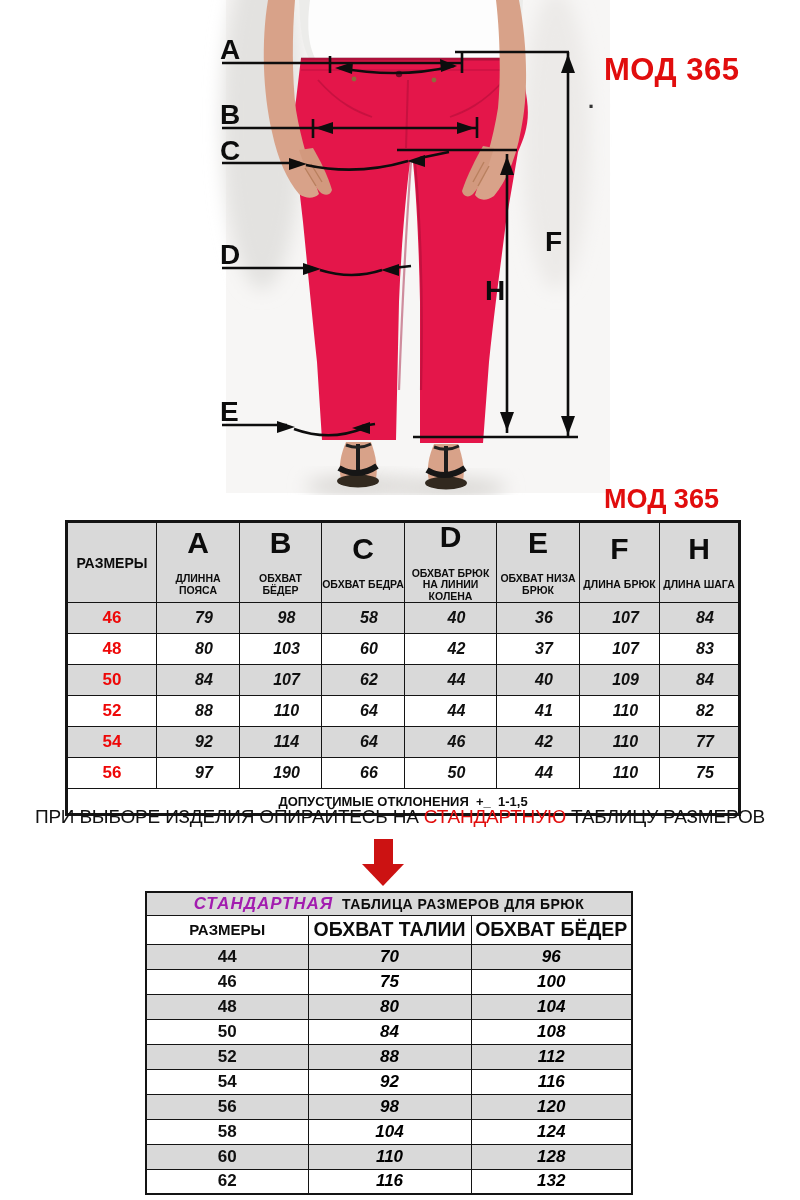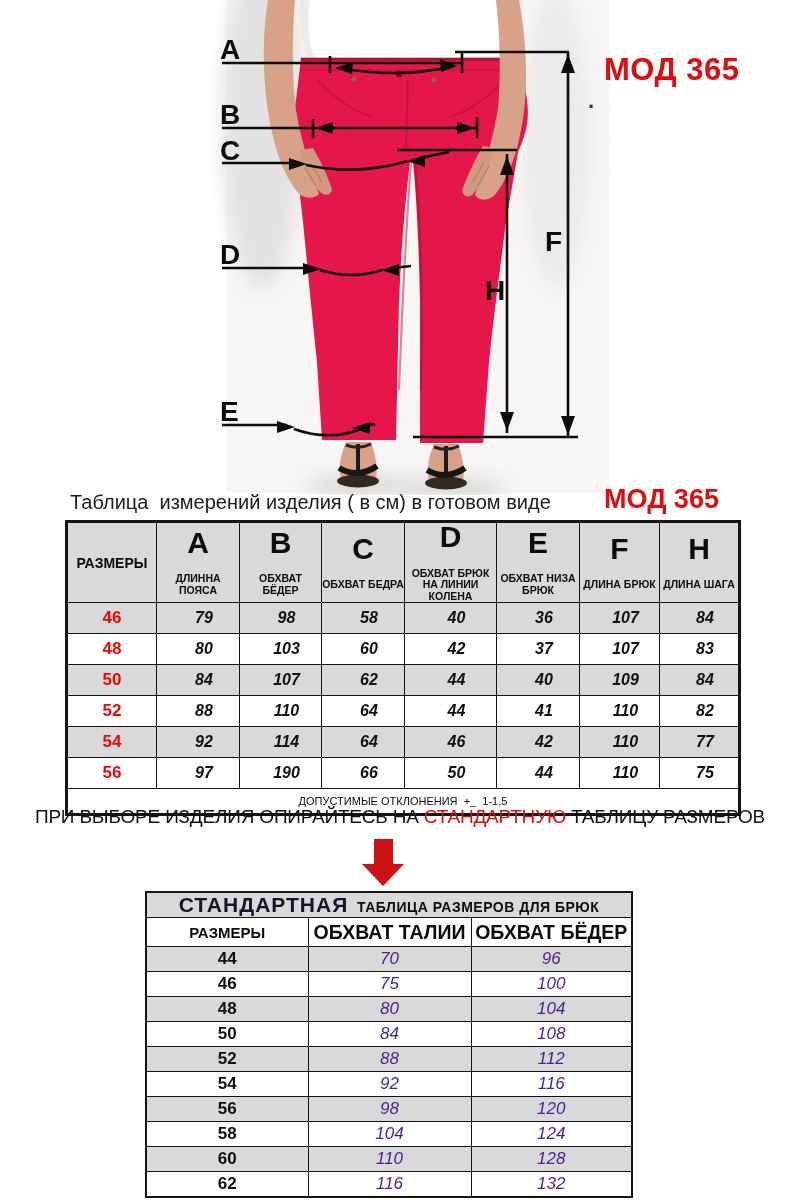--- a/index.html
+++ b/index.html
@@ -35,49 +35,49 @@
   }
   .mtable td { border:1.5px solid #141414; text-align:center; vertical-align:middle; overflow:hidden; }
   .mtable .hdr { height:62px; background:#d9d9d9; }
   .mtable .hdr .letter { font-size:30px; font-weight:bold; line-height:0.95; color:#0c0c0c; }
   .mtable .hdr .cname  { font-size:10.5px; font-weight:bold; line-height:1.1; color:#0c0c0c; margin-top:16px; }
   .mtable .sizes-hdr { font-size:14px; font-weight:bold; color:#0c0c0c; }
   .mtable .drow { height:31px; }
   .mtable .drow.alt { background:#d9d9d9; }
   .mtable .size { color:#ee0808; font-weight:bold; font-size:17px; }
   .mtable .val  { color:#101010; font-weight:bold; font-style:italic; font-size:16px;padding-left:12px; }
-  .mtable .foot { height:26px; font-size:11px; font-weight:normal; color:#0c0c0c; white-space:pre; background:#fff; }
+  .mtable .foot { height:26px; font-size:13px; font-weight:bold; color:#0c0c0c; white-space:pre; background:#fff; }
 
   
   .note {
     position:absolute; left:0; top:806px; width:800px; text-align:center;
     font-size:19px; font-weight:normal; letter-spacing:-0.2px; color:#121212; white-space:pre;
   }
   .note .hl { color:#e10d0d; }
   .arrow-shaft { position:absolute; left:374px; top:839px; width:19px; height:26px; background:#cc1212; }
   .arrow-head  { position:absolute; left:362px; top:864px; width:0; height:0;
     border-left:21.5px solid transparent; border-right:21.5px solid transparent;
     border-top:22px solid #cc1212; }
 
   
   .stable {
     position:absolute; left:145px; top:891px; width:486px;
     border:2.5px solid #141414;
   }
   .stable td { border:1.5px solid #141414; text-align:center; vertical-align:middle; }
   .stable .title-row { height:23px; background:#d9d9d9; }
-  .stable .title-hl { color:#0f172a; font-weight:bold; font-size:21px; letter-spacing:1px; }
+  .stable .title-hl { color:#a21caf; font-weight:bold; font-size:17px; letter-spacing:1px;font-style:italic; }
   .stable .title-rest { color:#0c0c0c; font-weight:bold; font-size:14px; letter-spacing:0.5px; }
   .stable .hdr2 { height:29px; background:#fff; font-weight:bold; color:#0c0c0c; }
   .stable .hdr2 .small { font-size:15px; }
   .stable .hdr2 .big { font-size:19.5px; }
   .stable .drow { height:25px; }
   .stable .drow.alt { background:#d9d9d9; }
   .stable .ssize { font-weight:bold; font-size:17px; color:#101010; }
-  .stable .sval  { font-weight:normal; font-style:italic; font-size:17px; color:#4c1d95; }
+  .stable .sval  { font-weight:bold; font-style:italic; font-size:17px; color:#000000; }
 </style>
 </head>
 <body>
 
 <div class="page">
 
   <div class="photo">
     <svg width="800" height="495" viewBox="0 0 800 495">
       <defs>
         <filter id="soft" x="-50%" y="-50%" width="200%" height="200%">
@@ -196,21 +196,20 @@
     <span class="dim-label" style="left:220px; top:241px;">D</span>
     <span class="dim-label" style="left:220px; top:398px;">E</span>
     <span class="dim-label" style="left:545px; top:228px;">F</span>
     <span class="dim-label" style="left:485px; top:277px;">H</span>
 
     <span class="model-top">МОД 365</span>
     <span class="stray-dot">.</span>
   </div>
 
   <div class="t1-titlebar">
-    <span class="t1-title">Таблица  измерений изделия ( в см) в готовом виде</span>
     <span class="t1-model">МОД 365</span>
   </div>
 
   <table class="mtable">
     <colgroup>
       <col style="width:90px">
         <col style="width:83px">
         <col style="width:82px">
         <col style="width:83px">
       <col style="width:92px">

